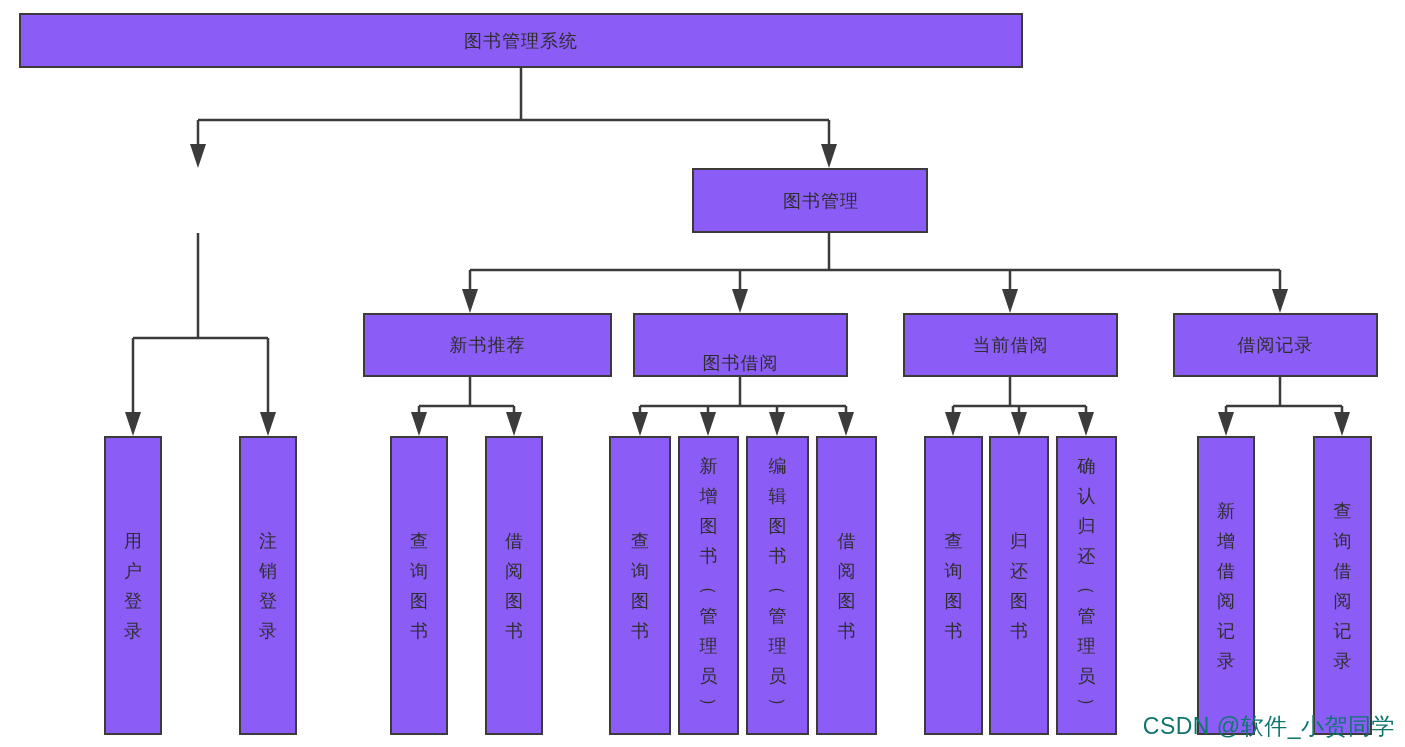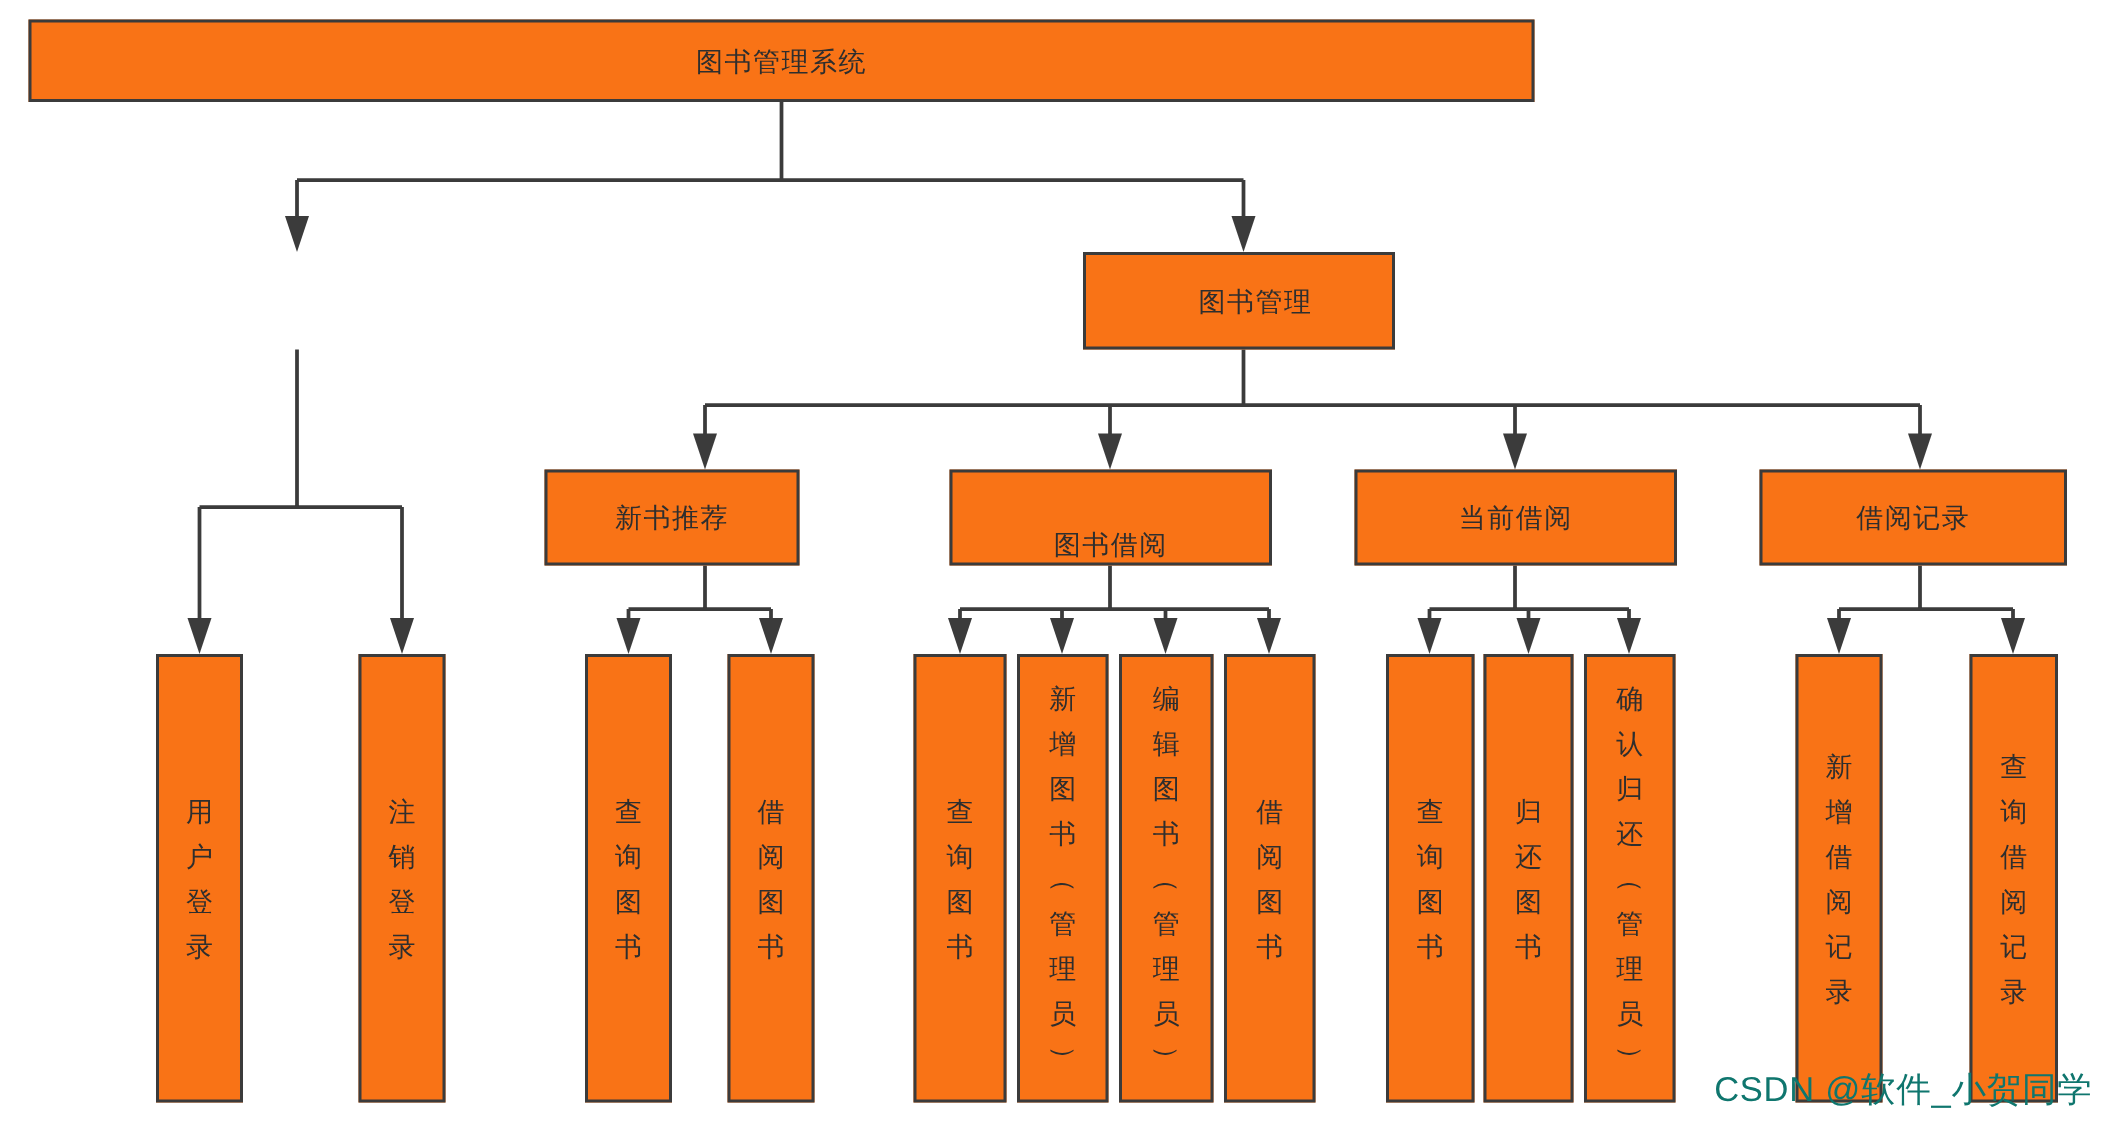--- a/index.html
+++ b/index.html
@@ -12,32 +12,32 @@
     font-family:"Liberation Sans", sans-serif;
   }
   .stage svg.connectors{
     position:absolute;
     left:0;top:0;
     width:1405px;height:747px;
   }
   .node{
     position:absolute;
     box-sizing:border-box;
-    background:#f97316;
+    background:#8b5cf6;
     border:2.5px solid #3b3b3b;
     display:flex;
     align-items:center;
     justify-content:center;
     color:#2e2e2e;
   }
   .node.h{font-size:18px;letter-spacing:1px;}
   .n-root{left:19px;top:13px;width:1004px;height:55px;font-size:19px;}
   .n-l2-0{left:79px;top:168px;width:238px;height:65px;}
-  .n-l2-1{left:722px;top:168px;width:208px;height:65px;padding-left:22px;}
-  .n-l3-0{left:363px;top:313px;width:170px;height:64px;}
+  .n-l2-1{left:692px;top:168px;width:236px;height:65px;padding-left:22px;}
+  .n-l3-0{left:363px;top:313px;width:249px;height:64px;}
   .n-l3-1{left:633px;top:313px;width:215px;height:64px;align-items:flex-end;}
   .n-l3-2{left:903px;top:313px;width:215px;height:64px;}
   .n-l3-3{left:1173px;top:313px;width:205px;height:64px;text-align:right;}
   .leaf{top:436px;height:299px;}
   .leaf-a0{left:104px;width:58px;}
   .leaf-a1{left:239px;width:58px;}
   .leaf-b0{left:390px;width:58px;}
   .leaf-b1{left:485px;width:58px;}
   .leaf-c0{left:609px;width:62px;}
   .leaf-c1{left:678px;width:61px;}

